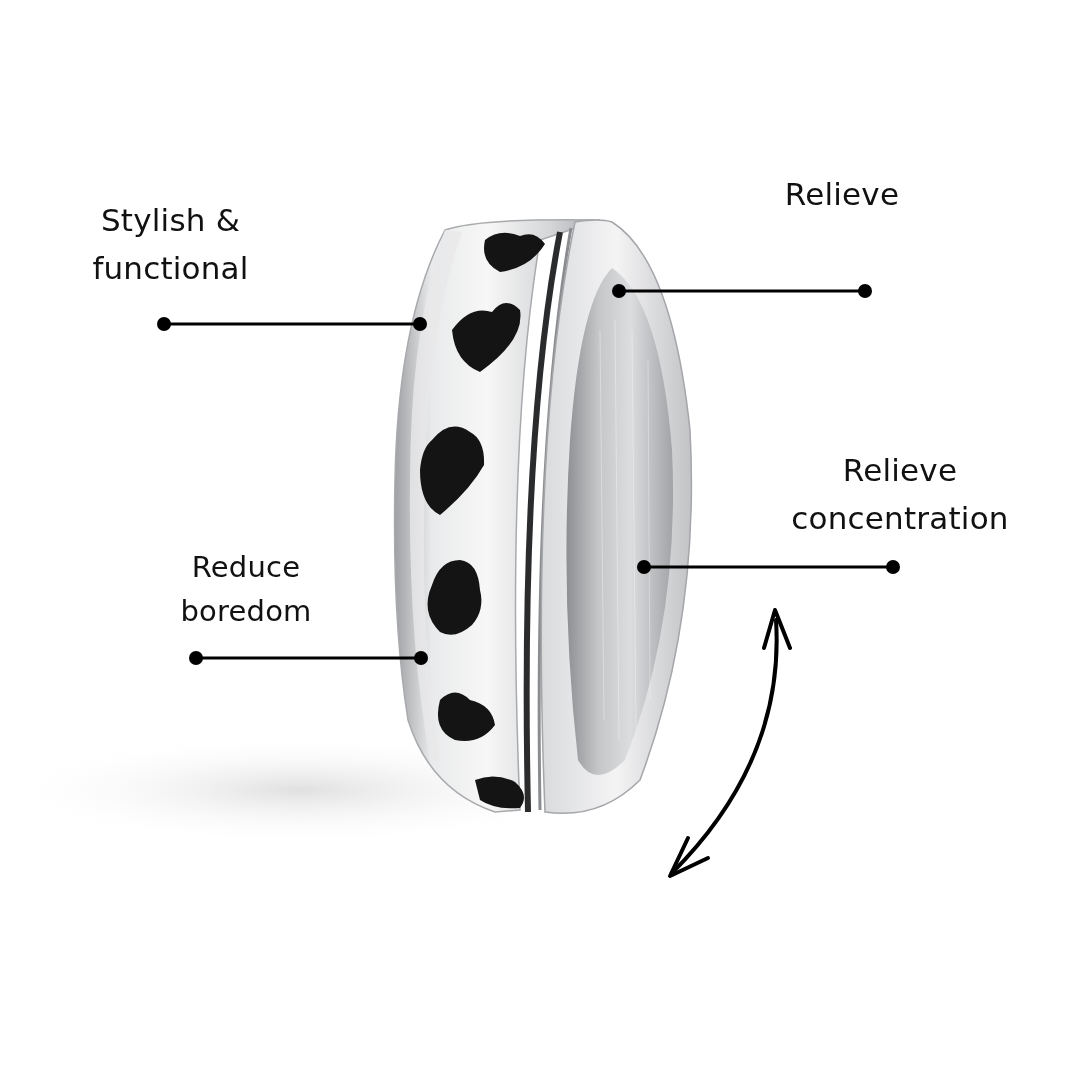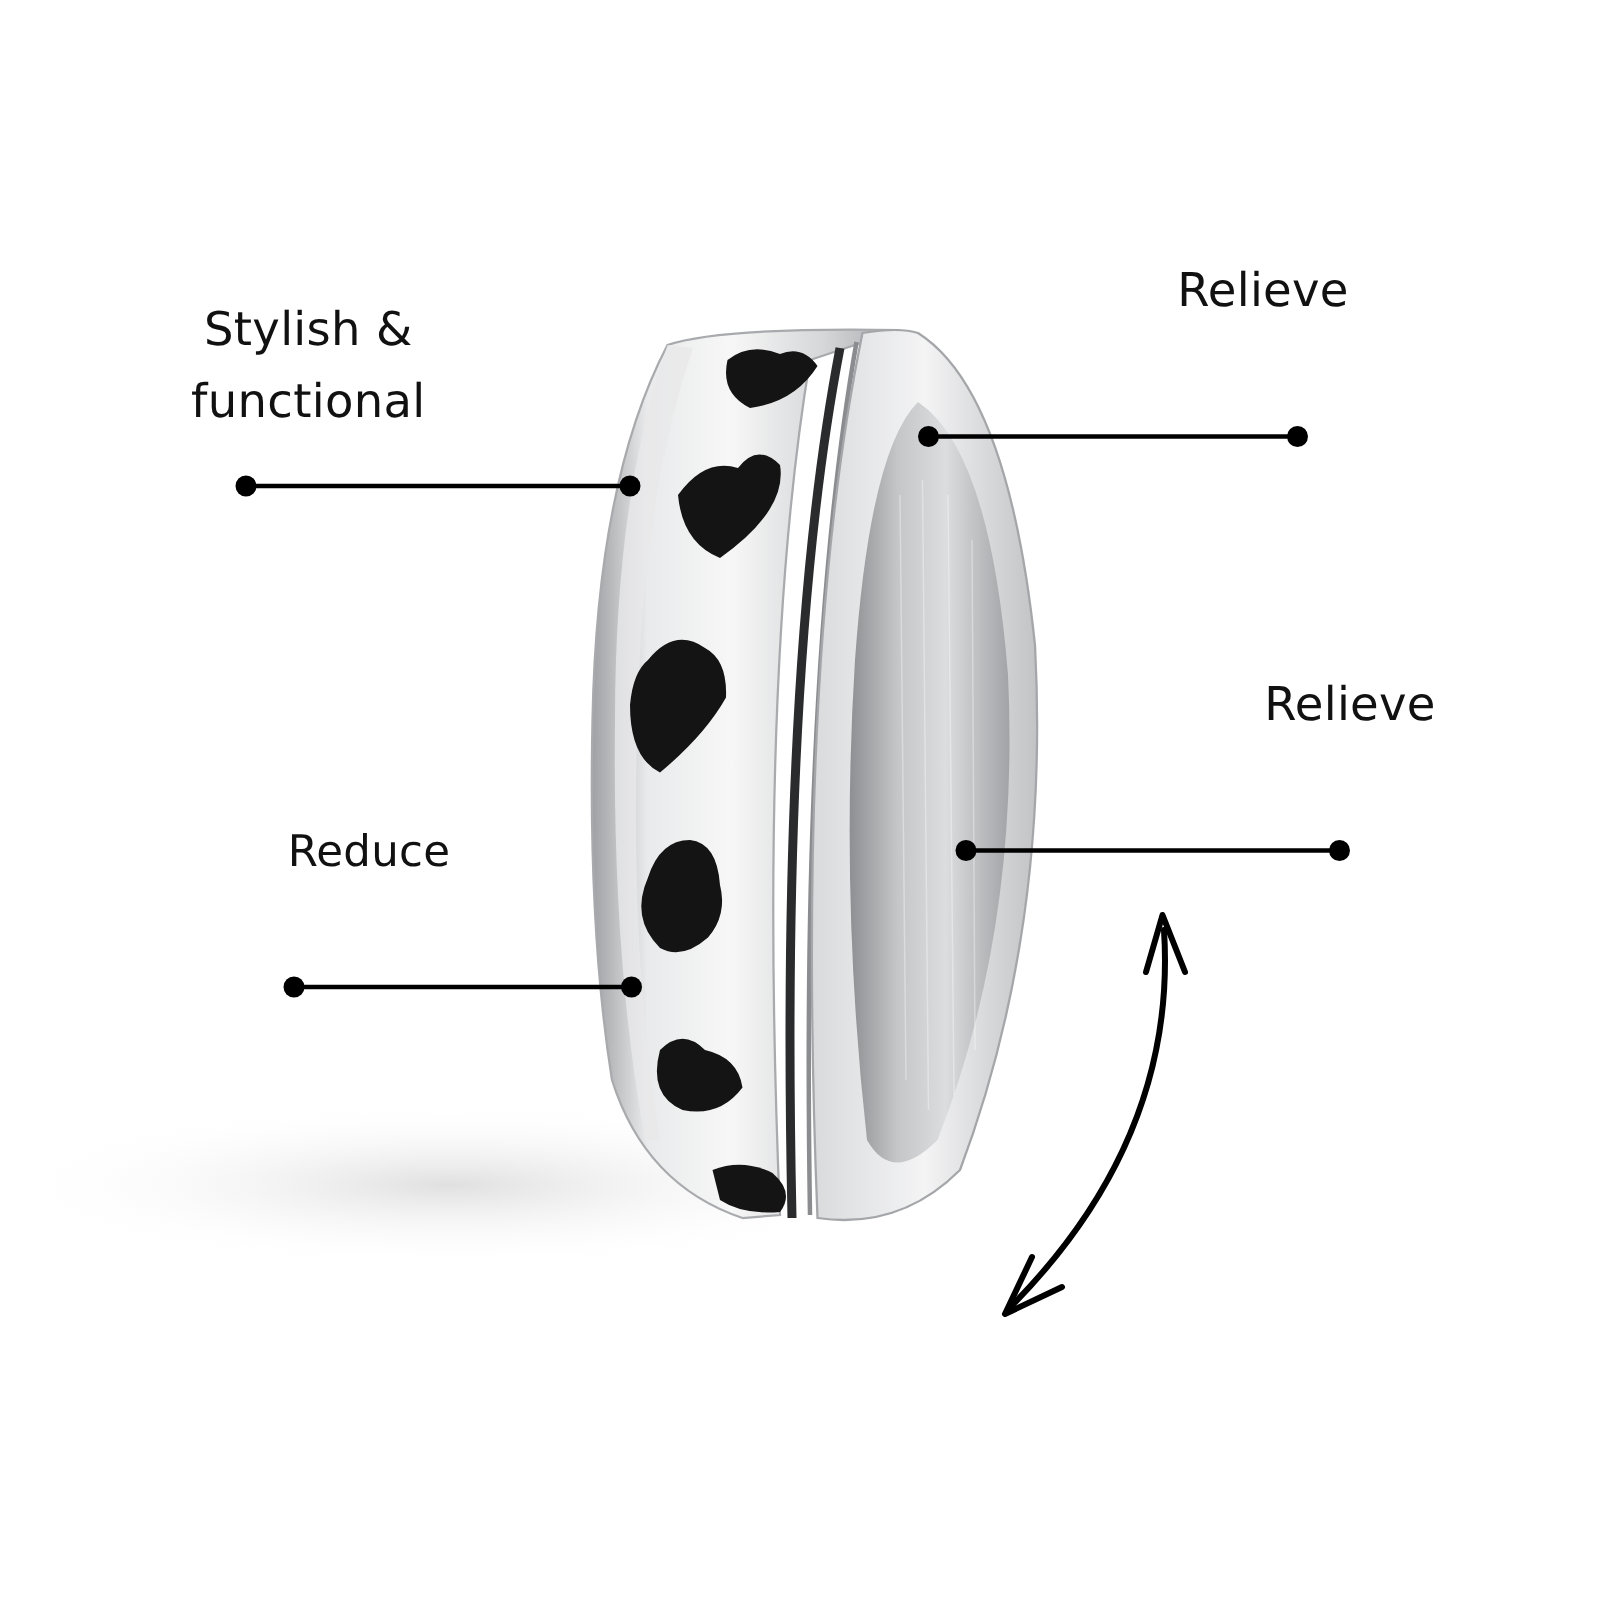--- a/index.html
+++ b/index.html
@@ -89,28 +89,30 @@
     <circle cx="421" cy="658" r="7" fill="#000"></circle>
   </g>
 
   <g fill="none" stroke="#000" stroke-width="4" stroke-linecap="round" stroke-linejoin="round">
     <path d="M776,620 Q785,760 672,873"></path>
     <path d="M764,648 L775,610 L790,648"></path>
     <path d="M688,838 L670,876 L708,858"></path>
   </g>
 </svg>
 
-<div class="label" style="left:88px; top:196px; width:165px;margin-left:35px;">
+<div class="label" style="left:88px; top:196px; width:165px;">
   <div>Stylish &amp;</div>
   <div>functional</div>
 </div>
 
 <div class="label" style="left:777px; top:170px; width:130px;">
   <div>Relieve</div>
 </div>
 
 <div class="label" style="left:790px; top:446px; width:220px;">
   <div>Relieve</div>
+  <div>concentration</div>
 </div>
 
 <div class="label small" style="left:128px; top:545px; width:140px;margin-left:48px;">
   <div>Reduce</div>
+  <div>boredom</div>
 </div>
 
 </body></html>

